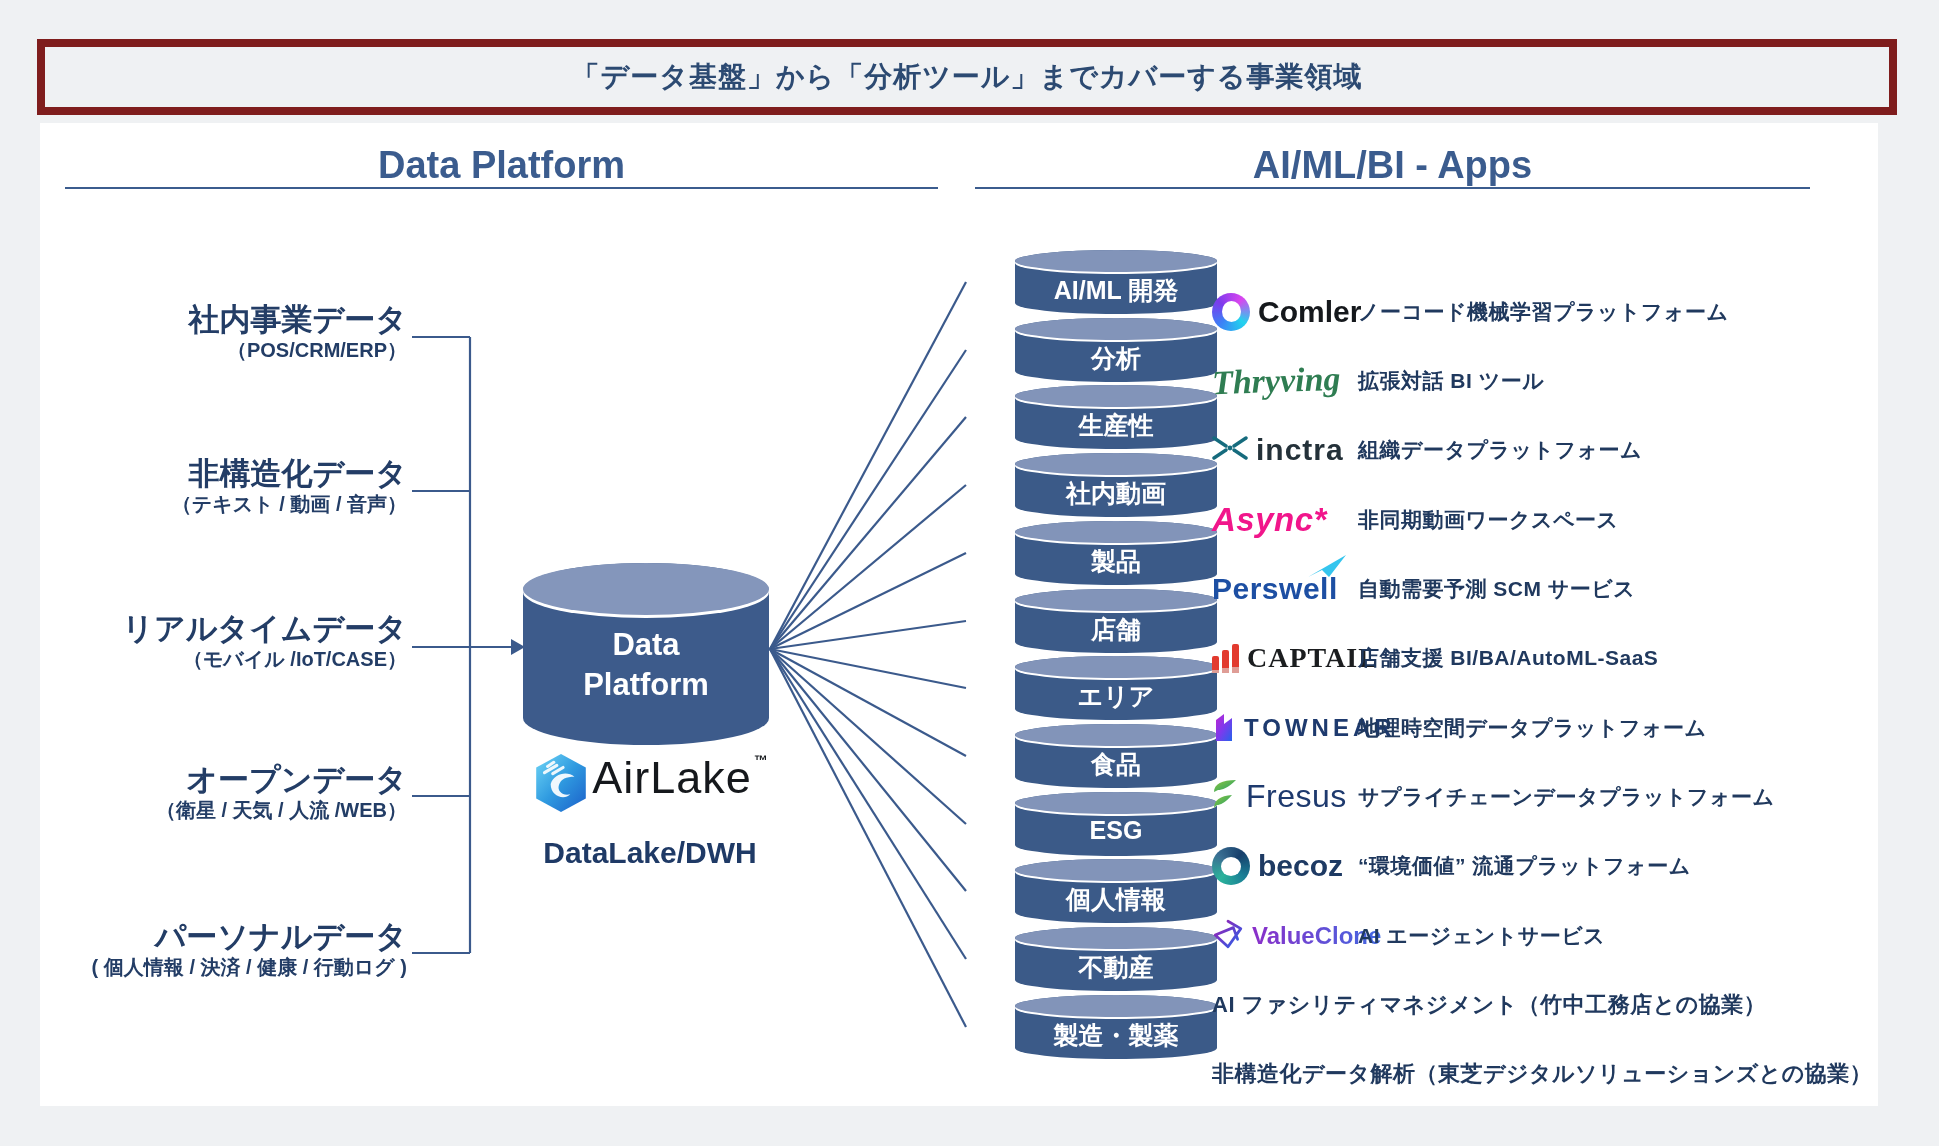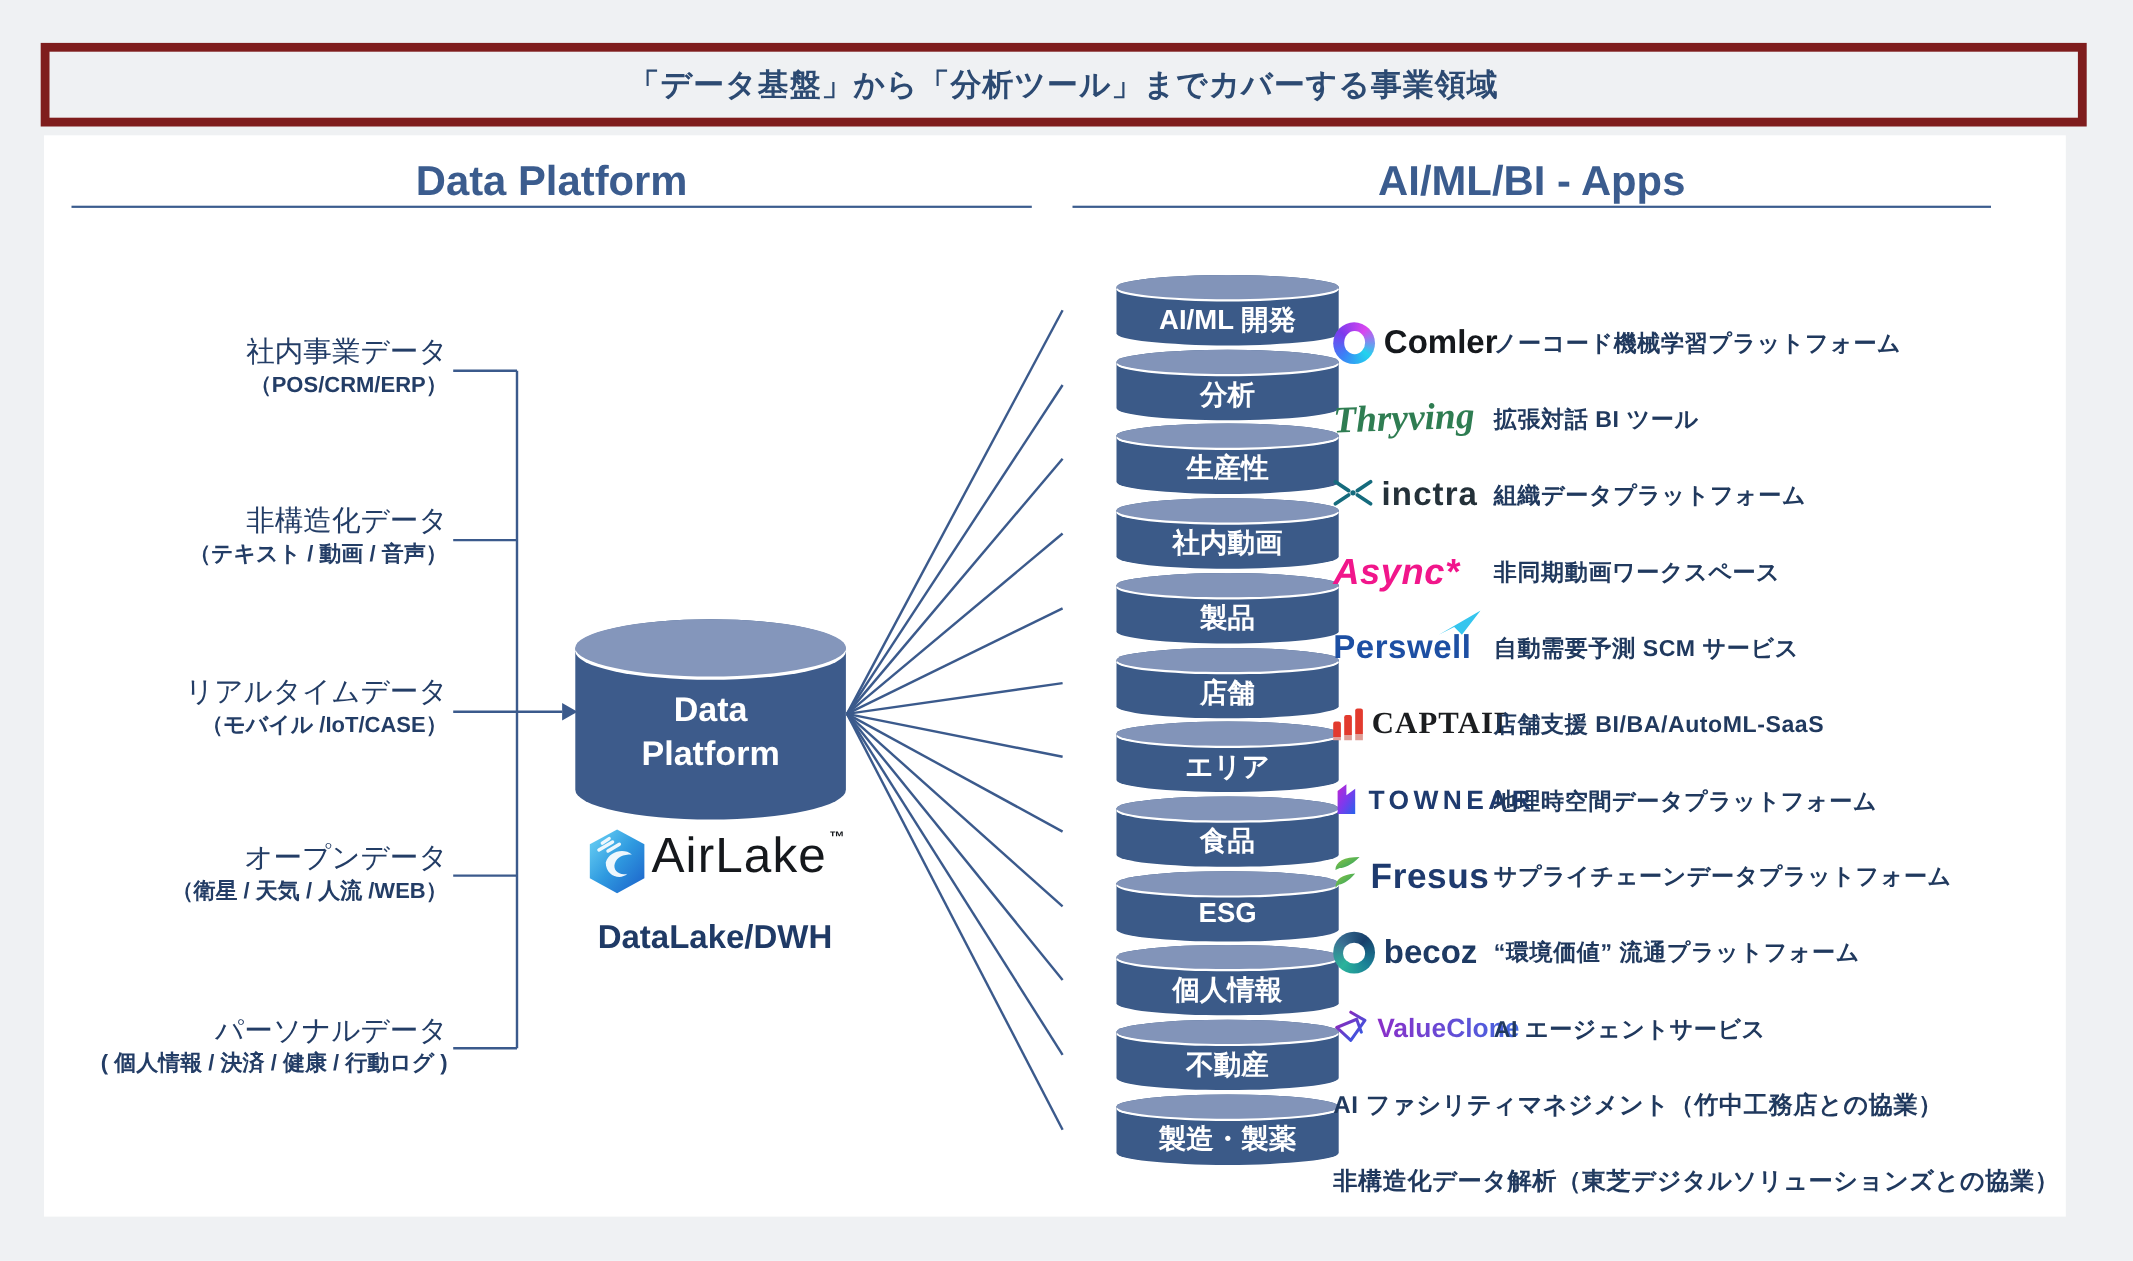--- a/index.html
+++ b/index.html
@@ -14,21 +14,21 @@
   .panel{position:absolute;left:40px;top:123px;width:1838px;height:983px;background:#ffffff;}
 
   
   .heading{position:absolute;top:144px;text-align:center;font-size:38px;font-weight:800;color:#3b5c8e;
     border-bottom:2px solid #3b5c8e;}
   .heading.left{left:65px;width:873px;}
   .heading.right{left:975px;width:835px;}
 
   
   .src{position:absolute;left:45px;width:362px;text-align:right;color:#233d66;}
-  .src .nm{font-size:26px;font-weight:400;line-height:33px;}
+  .src .nm{font-size:31px;font-weight:700;line-height:33px;}
   .src .sub{font-size:20px;font-weight:800;line-height:28px;}
 
   
   .wires{position:absolute;left:0;top:0;pointer-events:none;}
 
   
   .cyl-main{position:absolute;left:523px;top:563px;width:246px;height:182px;}
   .cyl-main .body{position:absolute;inset:0;background:#3d5b8b;border-radius:50%/27px;}
   .cyl-main .top{position:absolute;left:0;right:0;top:0;height:52px;background:#8496bb;border-radius:50%;box-shadow:0 3px 0 #ffffff;}
   .cyl-main .lbl{position:absolute;left:0;right:0;top:62px;text-align:center;color:#ffffff;
@@ -72,21 +72,21 @@
 
   .captail-bars{display:flex;align-items:flex-end;gap:3px;height:30px;flex:0 0 27px;}
   .captail-bars i{display:block;width:7px;background:linear-gradient(#e23a2e 80%,#df9d96 80%);border-radius:2px 2px 0 0;}
   .captail-bars i:nth-child(1){height:17px;}
   .captail-bars i:nth-child(2){height:23px;}
   .captail-bars i:nth-child(3){height:29px;}
   .captail-text{font-size:28px;font-weight:800;color:#1b1d1f;letter-spacing:1px;font-family:Liberation Serif, serif;}
 
   .townear-text{font-size:24px;font-weight:700;color:#1e3a6e;letter-spacing:4px;}
 
-  .fresus-text{font-size:32px;font-weight:700;color:#1e3a6e;letter-spacing:0.5px;}
+  .fresus-text{font-size:32px;font-weight:400;color:#1e3a6e;letter-spacing:0.5px;}
 
   .becoz-icon{width:38px;height:38px;border-radius:50%;flex:0 0 38px;position:relative;
     background:conic-gradient(from 40deg,#173f6b,#1a7f96,#2bb39b,#3a6f93,#173f6b);}
   .becoz-icon::after{content:"";position:absolute;left:9px;top:10px;width:20px;height:19px;border-radius:50%;background:#ffffff;}
   .becoz-text{font-size:30px;font-weight:800;color:#1e3a63;}
 
   .valueclone-text{font-size:24px;font-weight:700;
     background:linear-gradient(90deg,#8b2fc9,#4169e1);-webkit-background-clip:text;background-clip:text;color:transparent;}
 </style>
 </head>

